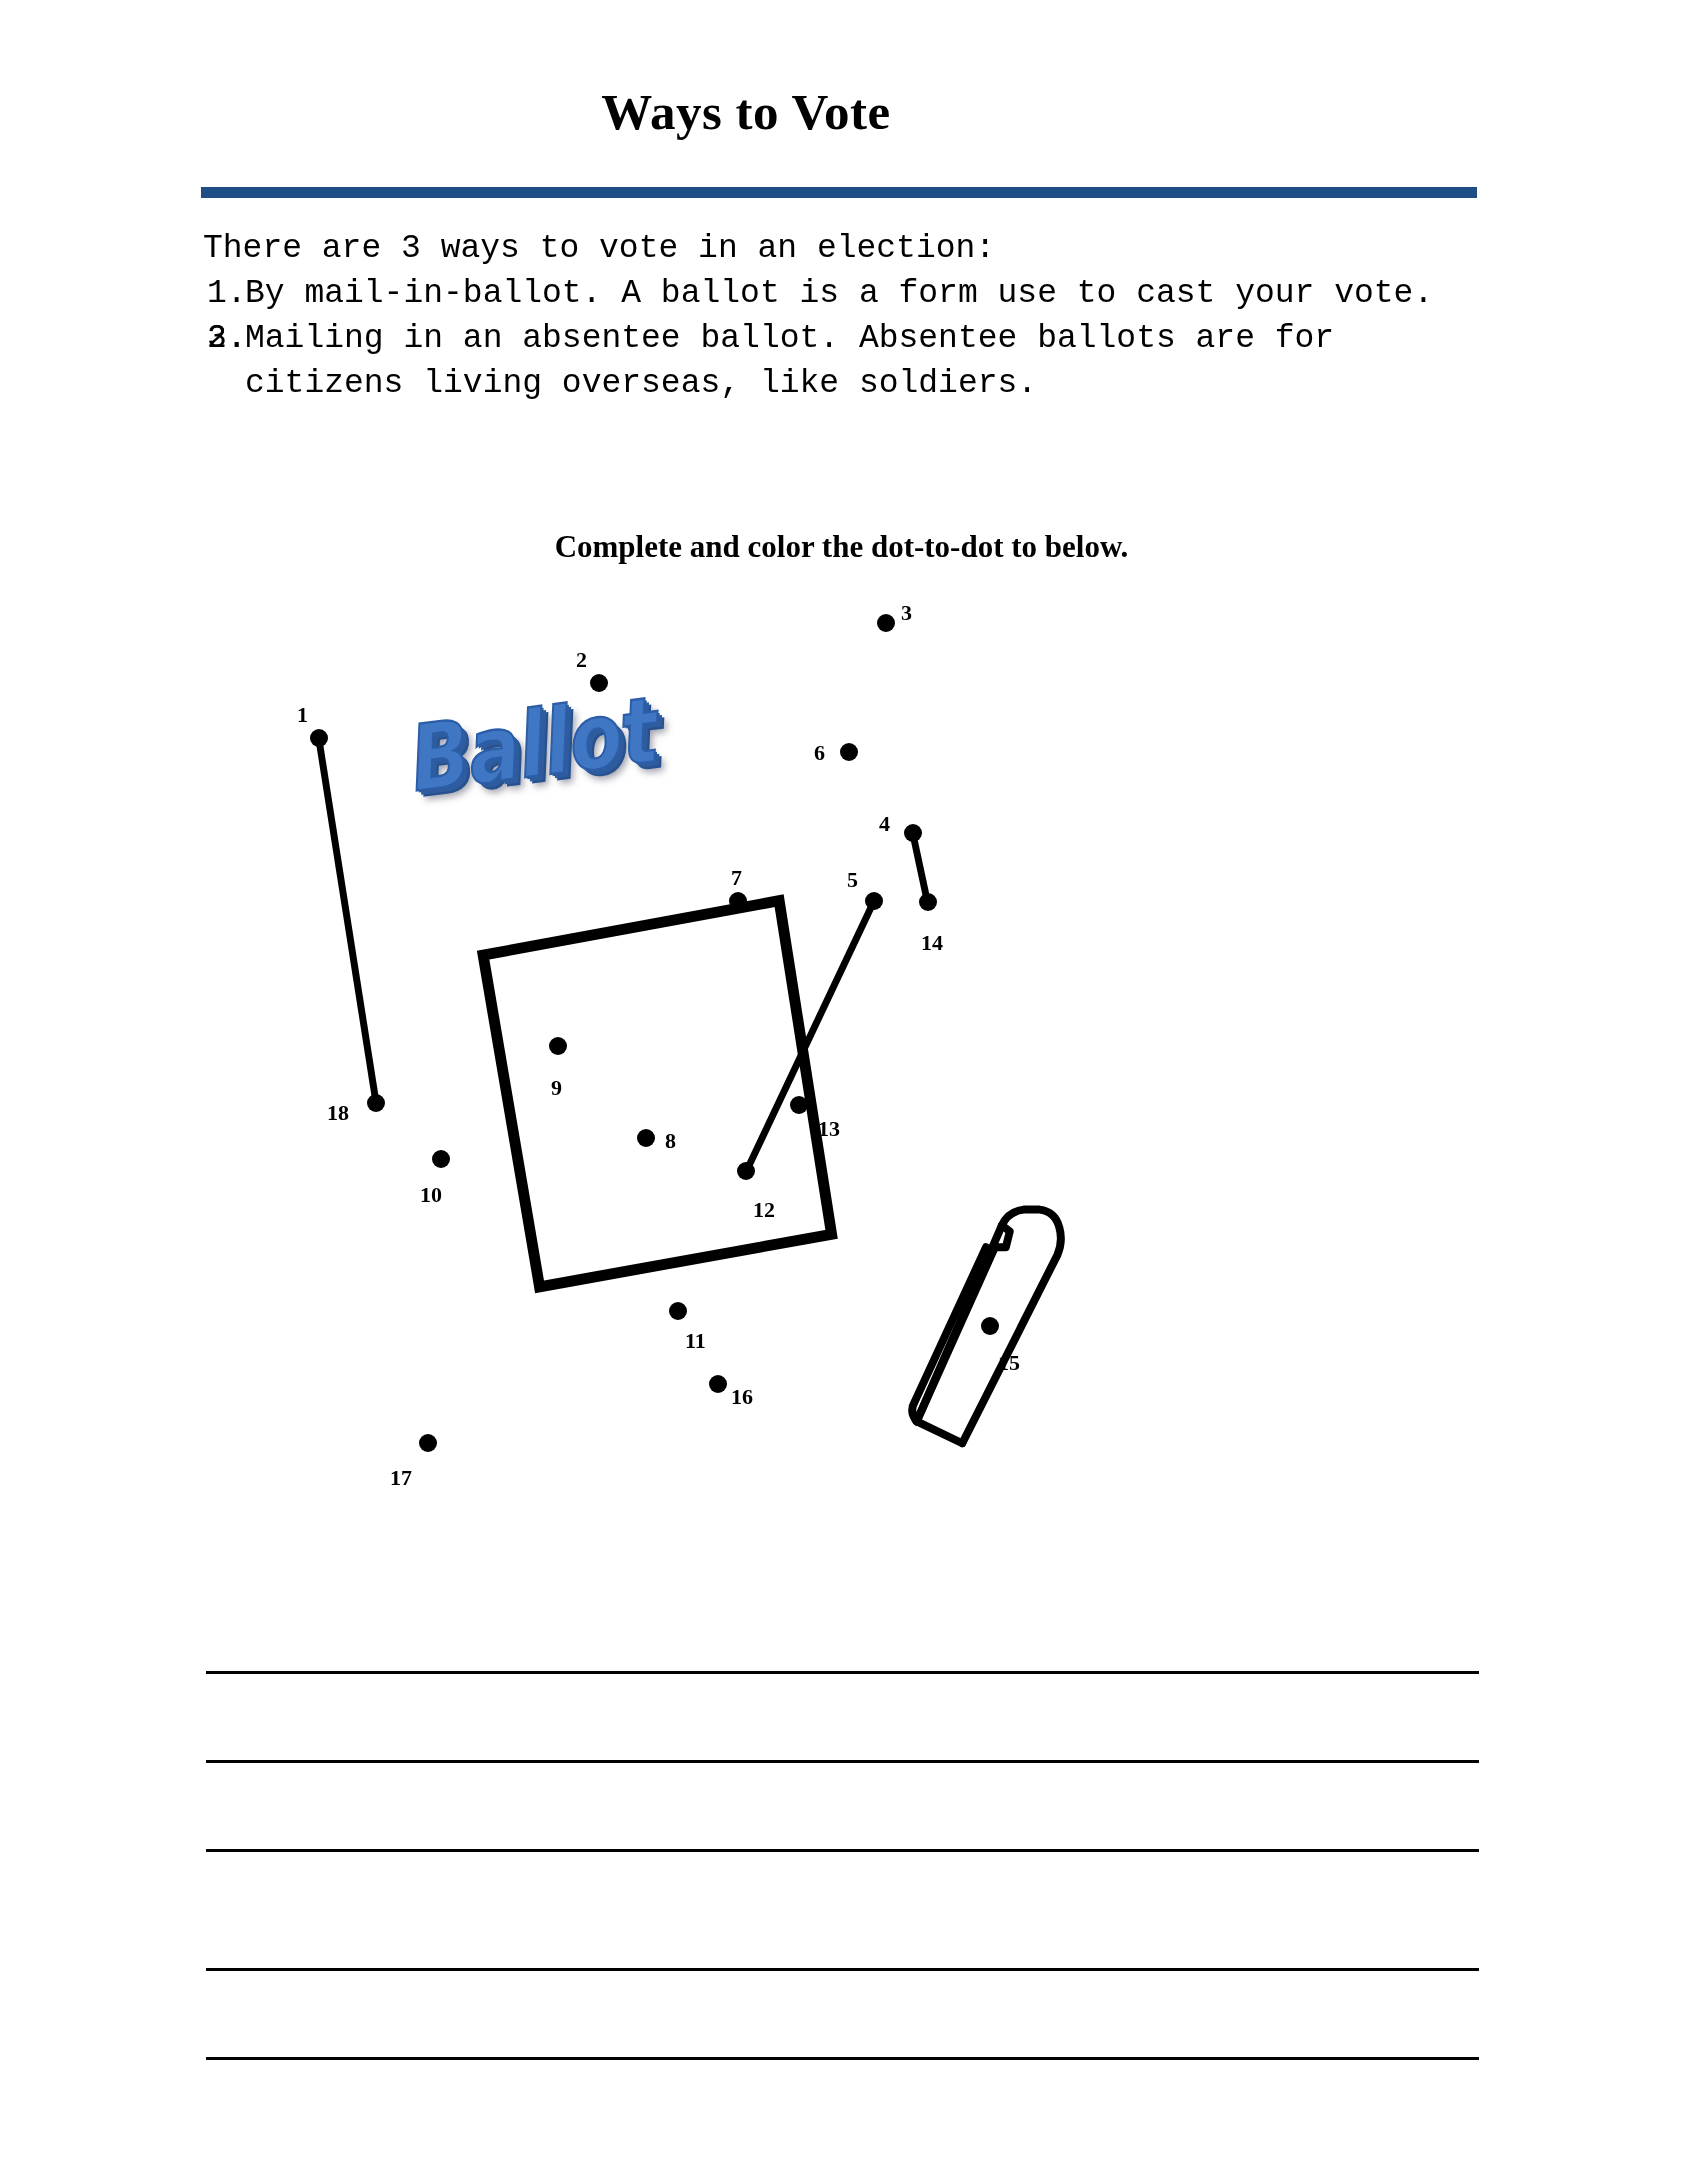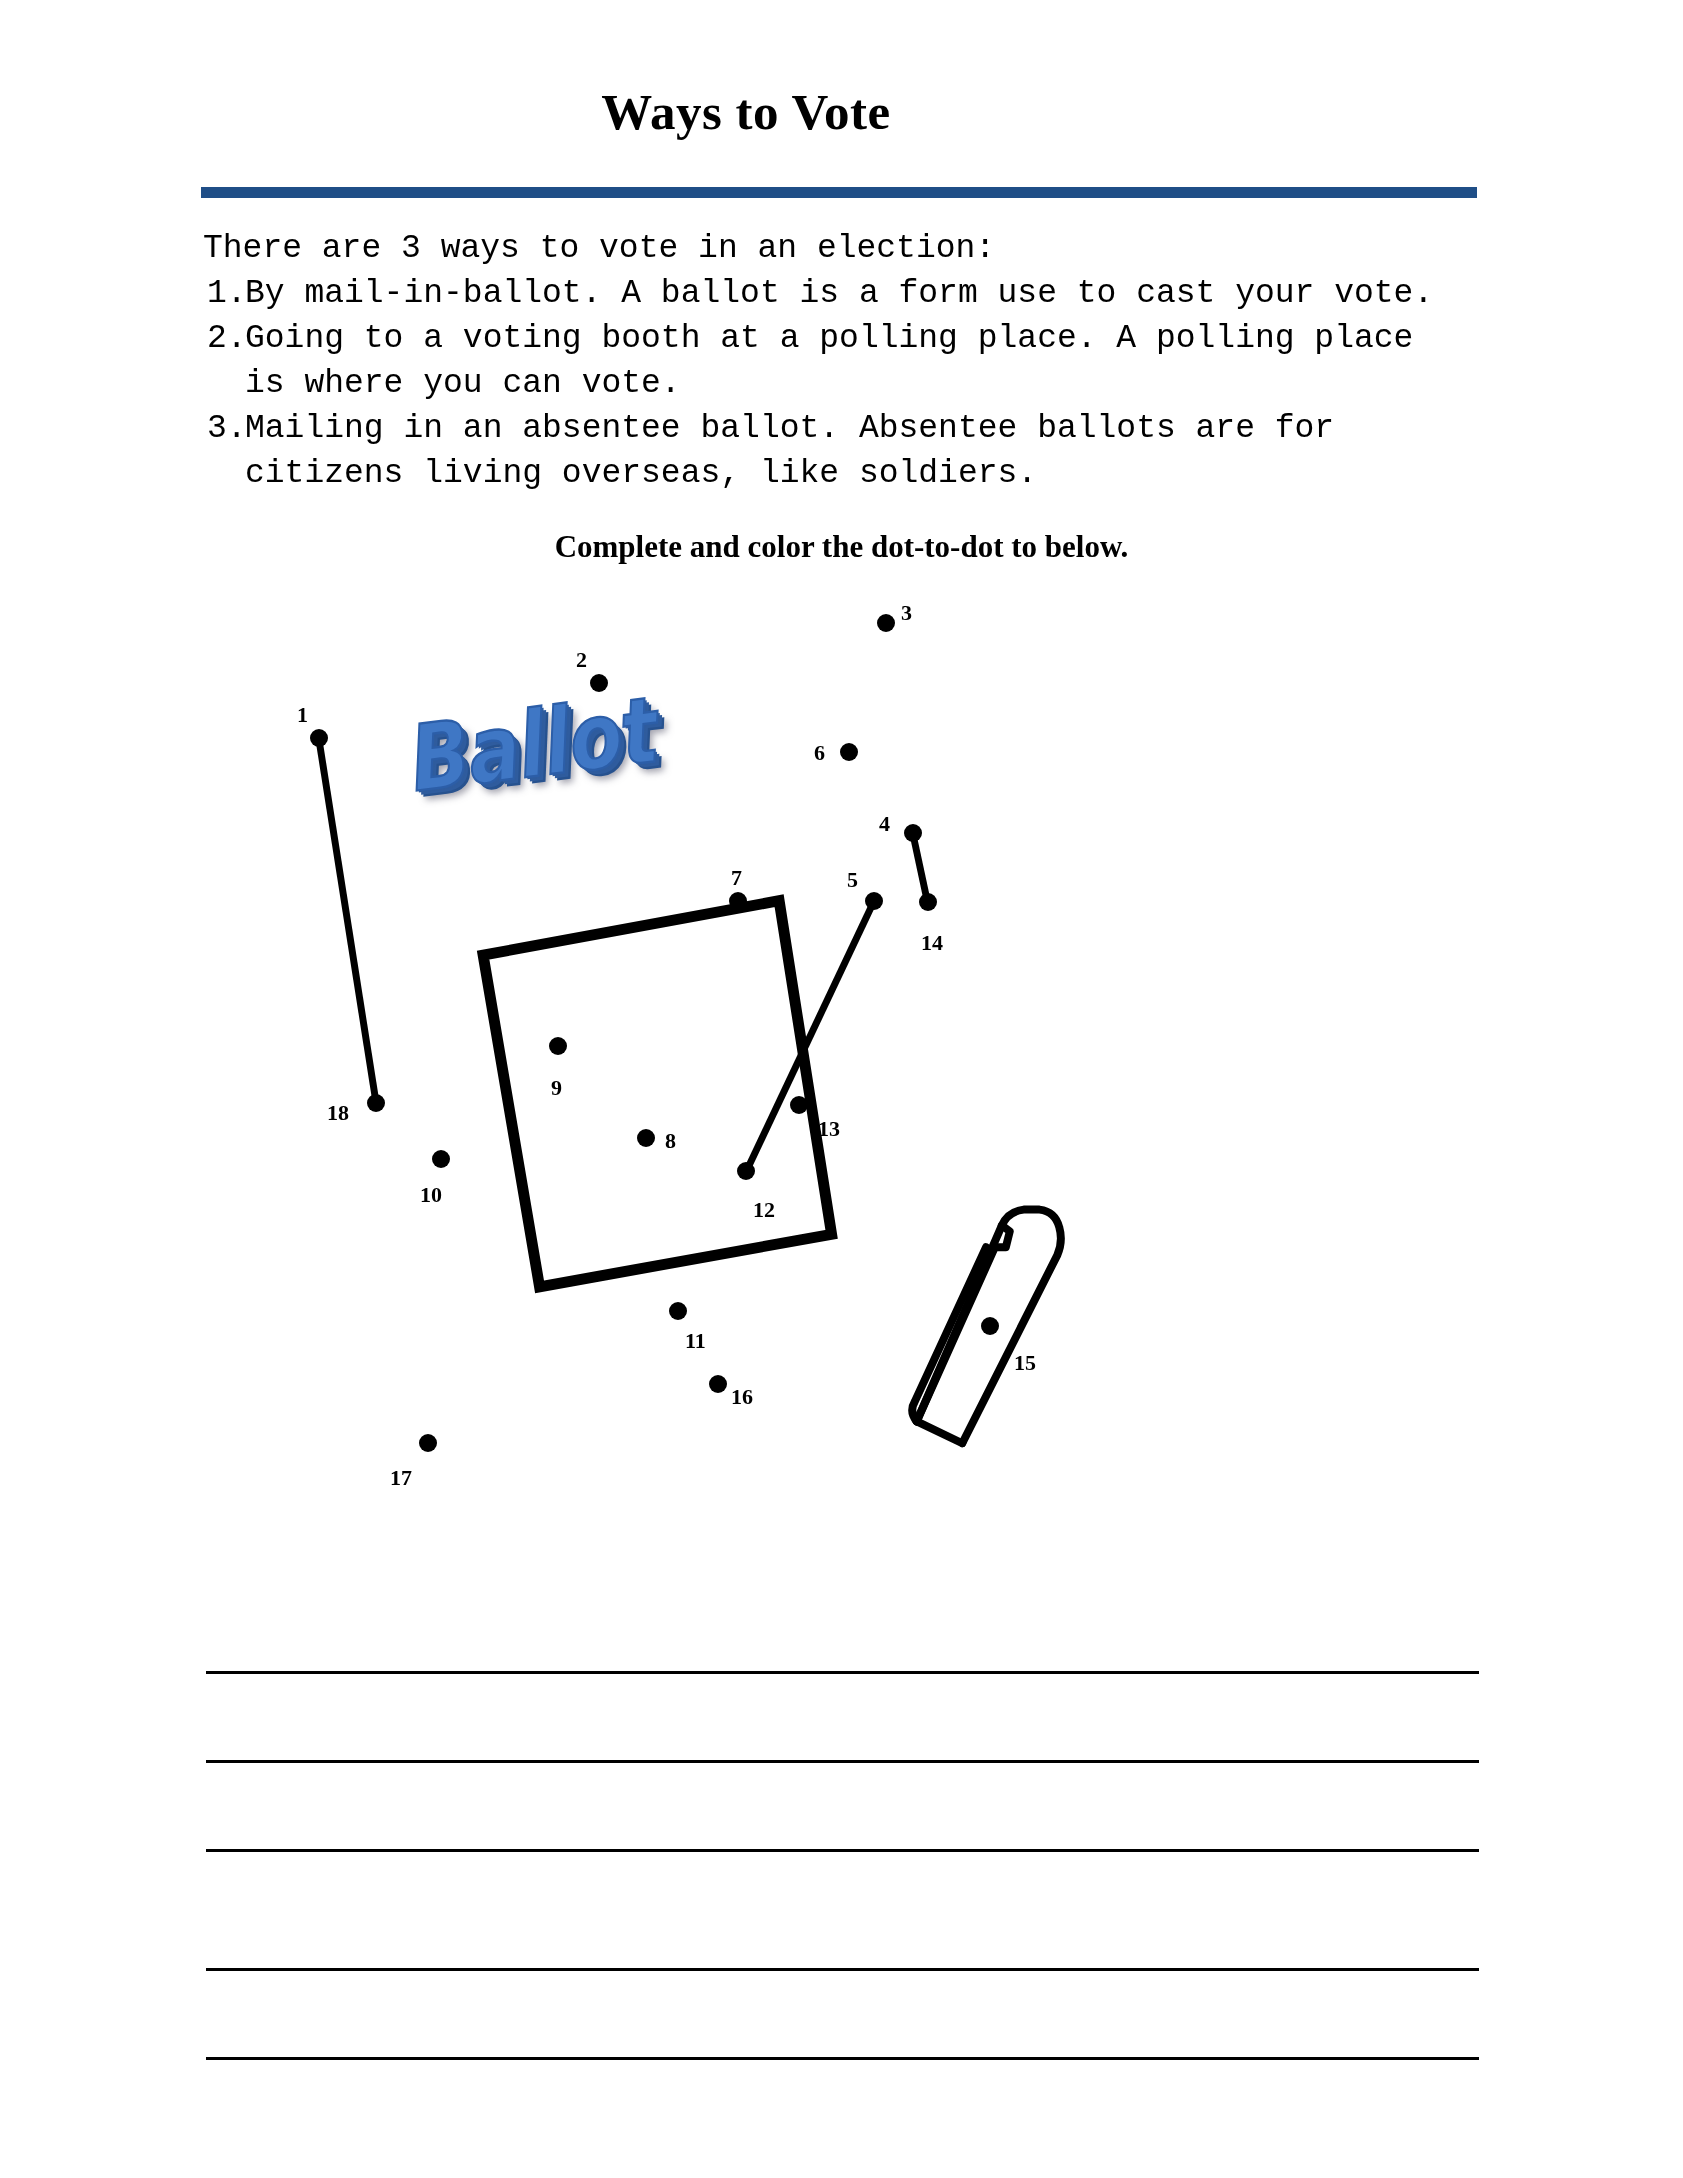--- a/index.html
+++ b/index.html
@@ -175,21 +175,20 @@
 
   <div class="intro">
     <span class="lead">There are 3 ways to vote in an election:</span>
     <ol>
       <li>
         <span class="num">1.</span>
         <span>By mail-in-ballot. A ballot is a form use to cast your vote.</span>
       </li>
       <li>
         <span class="num">2.</span>
-        <span>Going to a voting booth at a polling place. A polling place is where you can vote.</span>
       </li>
       <li>
         <span class="num">3.</span>
         <span>Mailing in an absentee ballot. Absentee ballots are for citizens living overseas, like soldiers.</span>
       </li>
     </ol>
   </div>
 
   <div class="instruction">Complete and color the dot-to-dot to below.</div>
 
@@ -252,21 +251,21 @@
     <div class="dot" style="left:746px;  top:617px;"></div>
     <div class="dot-label" style="left:753px;  top:645px;">12</div>
 
     <div class="dot" style="left:799px;  top:551px;"></div>
     <div class="dot-label" style="left:818px;  top:564px;">13</div>
 
     <div class="dot" style="left:928px;  top:348px;"></div>
     <div class="dot-label" style="left:921px;  top:378px;">14</div>
 
     <div class="dot" style="left:990px; top:772px;"></div>
-    <div class="dot-label" style="left:998px; top:798px;margin-left:16px;">15</div>
+    <div class="dot-label" style="left:998px; top:798px;">15</div>
 
     <div class="dot" style="left:718px;  top:830px;"></div>
     <div class="dot-label" style="left:731px;  top:832px;text-align:center;">16</div>
 
     <div class="dot" style="left:428px;  top:889px;"></div>
     <div class="dot-label" style="left:390px;  top:913px;">17</div>
 
     <div class="dot" style="left:376px;  top:549px;"></div>
     <div class="dot-label" style="left:327px;  top:548px;">18</div>
   </div>

